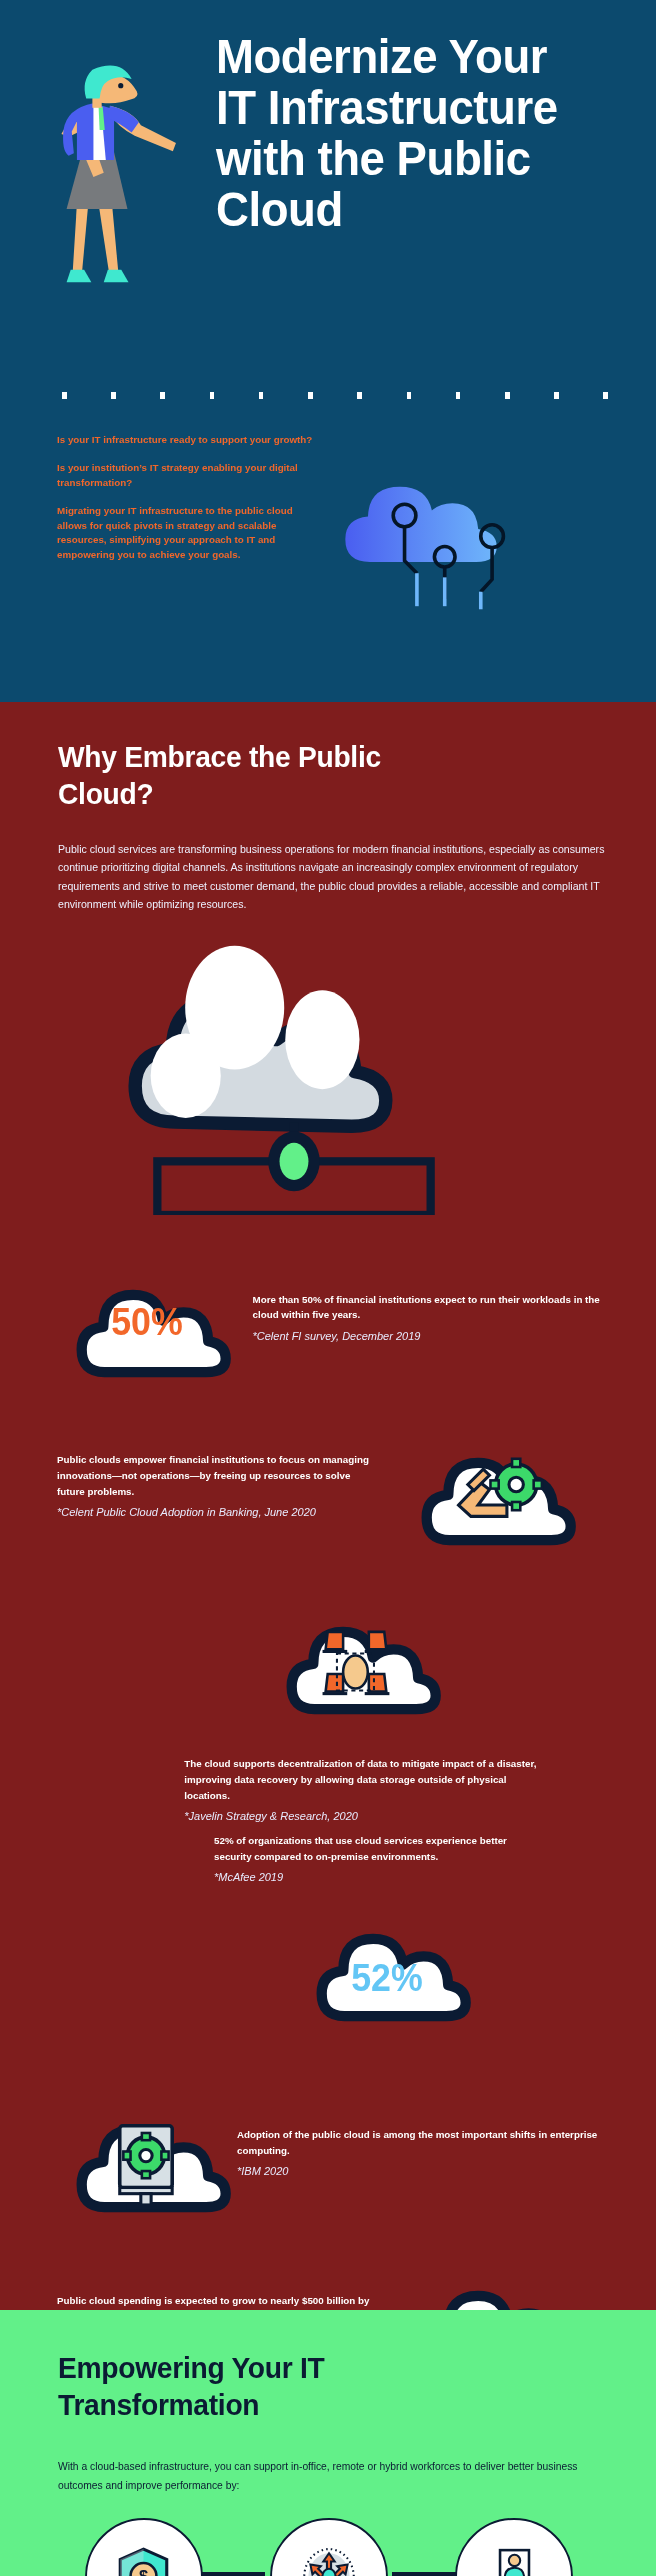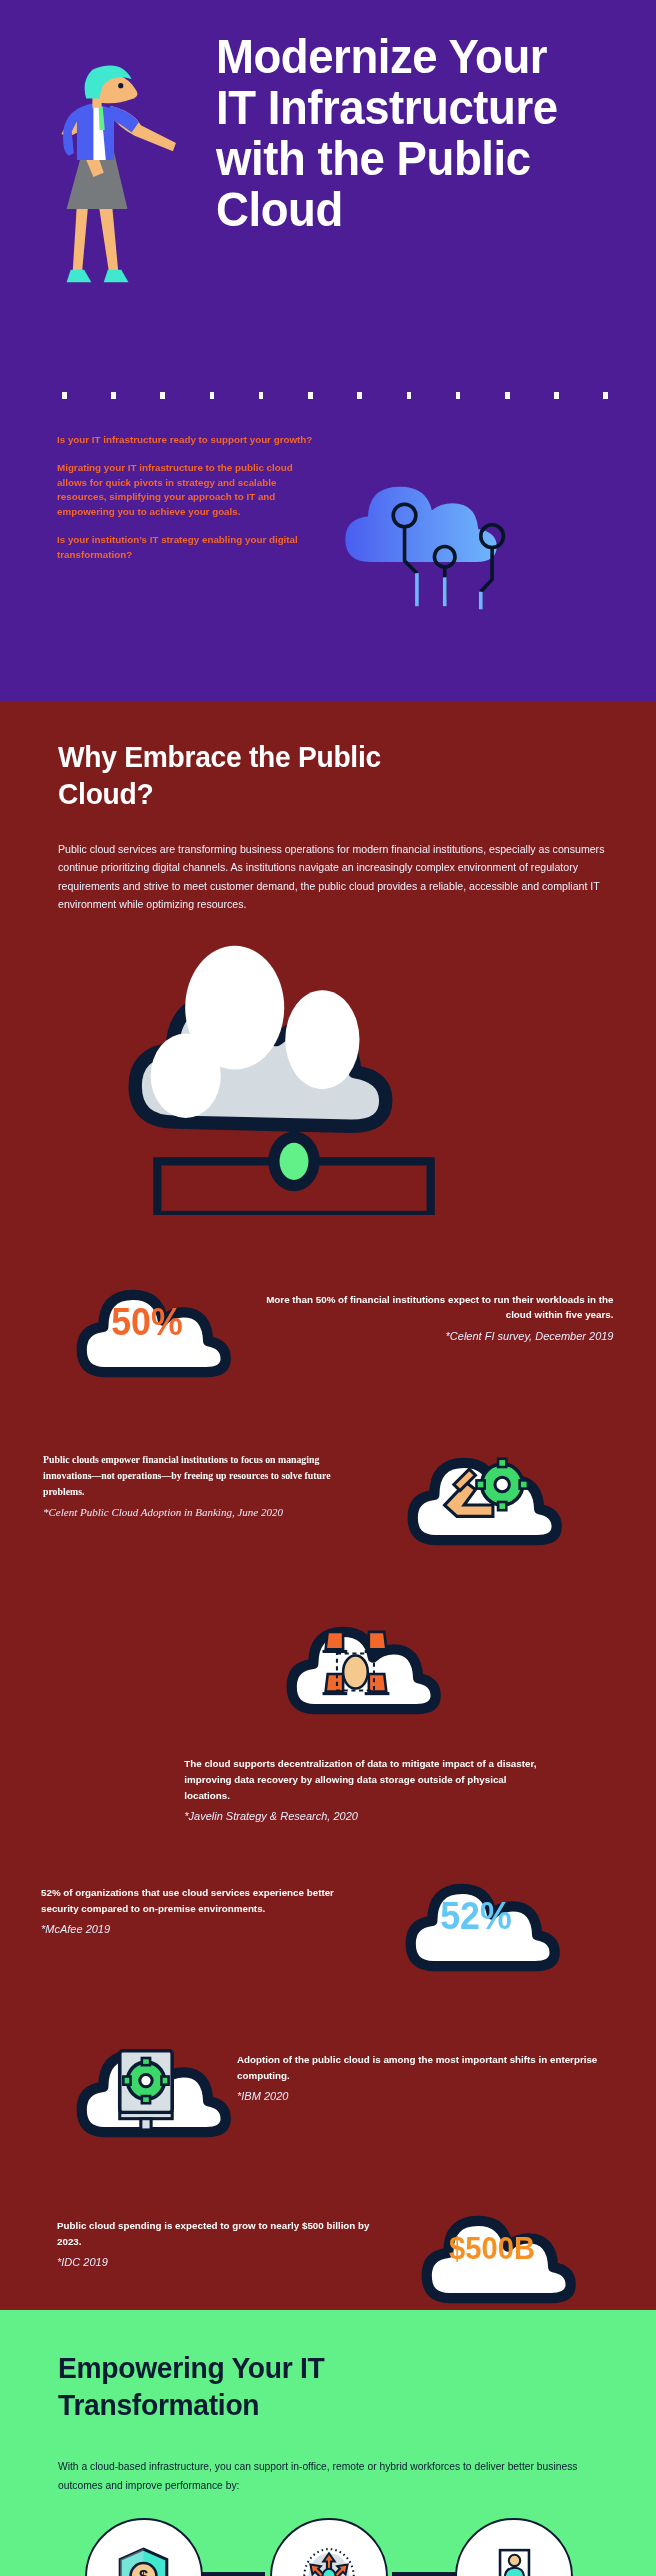--- a/index.html
+++ b/index.html
@@ -7,21 +7,21 @@
   body {
     font-family: "Liberation Sans", sans-serif;
     background:#041527;
     width:657px;
     overflow-x:hidden;
   }
   .page { width:657px; position:relative; }
 
   
   .hero {
-    background:#4c1d95;
+    background:#0c4a6e;
     height:702px;
     position:relative;
     overflow:hidden;
   }
   .hero-title {
     position:absolute;
     left:216px; top:31px;
     width:407px;
     color:#ffffff;
     font-weight:bold;
@@ -75,27 +75,27 @@
   .stat .txt .src { font-size:11px; font-style:italic; font-weight:normal; margin-top:6.2px; color:#e8ecff; }
 
   .statcloud { position:relative; width:180px; height:155px; flex:0 0 180px; }
   .statcloud .num {
     position:absolute; inset:0;
     display:flex; align-items:center; justify-content:center;
     font-size:38px; font-weight:bold; padding-top:11.3px;
     transform:scaleX(0.94);
   }
 
-  .s1 { margin-left:57px; margin-top:14.4px;text-align:right; }
+  .s1 { margin-left:57px; margin-top:14.4px; }
   .s1 .txt { margin-left:15.5px; width:361px; }
-  .s2 { margin-left:43px; margin-top:13.4px;font-family:Liberation Serif, serif; }
+  .s2 { margin-left:57px; margin-top:13.4px; }
   .s2 .txt { width:319px; }
   .s3 { margin-left:57px; margin-top:13.4px;flex-direction:column; }
   .s3 .txt { margin-left:15.5px; width:361px; }
-  .s4 { margin-left:41px; margin-top:11.3px; }
+  .s4 { margin-left:90px; margin-top:11.3px;flex-direction:column; }
   .s4 .txt { width:319px; }
   .s5 { margin-left:57px; margin-top:11.3px; }
   .s5 .txt { margin-left:0; width:361px; }
   .s6 { margin-left:57px; margin-top:11.3px; }
   .s6 .txt { width:319px; }
 
   
   .green {
     background:#62f089;
     position:relative;
@@ -178,22 +178,22 @@
       <span class="d"></span>
       <span class="d"></span>
       <span class="d"></span>
       <span class="d"></span>
       <span class="d"></span>
       <span class="d"></span>
     </div>
 
     <div class="hero-copy">
       <p>Is your IT infrastructure ready to support your growth?</p>
+      <p>Is your institution’s IT strategy enabling your digital transformation?</p>
       <p>Migrating your IT infrastructure to the public cloud allows for quick pivots in strategy and scalable resources, simplifying your approach to IT and empowering you to achieve your goals.</p>
-      <p>Is your institution’s IT strategy enabling your digital transformation?</p>
     </div>
 
     <svg class="hero-cloud" viewBox="0 0 430 400">
       <defs>
         <linearGradient id="cg" x1="0" y1="0" x2="1" y2="0">
           <stop offset="0%" stop-color="#4a5ef0"></stop>
             <stop offset="100%" stop-color="#6fb7fb"></stop>
         </linearGradient>
       </defs>
       <path d="M118 260 q-48 0 -48 -44 q0 -40 44 -44 q2 -58 62 -58 q52 0 62 46 q16 -14 40 -14 q46 0 50 50 q36 6 36 34 q0 30 -40 30 z" fill="url(#cg)"></path>

